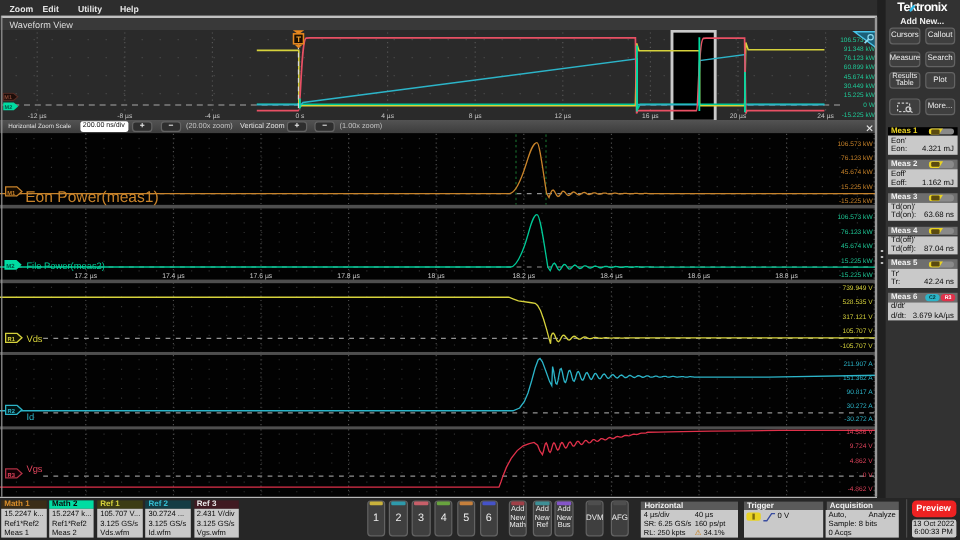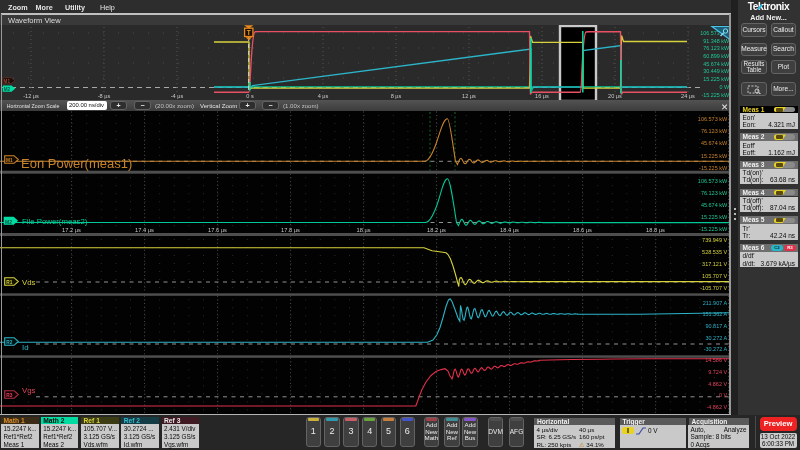--- a/index.html
+++ b/index.html
@@ -6,23 +6,23 @@
 .abs{position:absolute}
 .btn{position:absolute;background:#3f3f3f;border:1px solid #636363;border-radius:3px;color:#ececec;
 display:flex;align-items:center;justify-content:center;text-align:center;line-height:1.05}
 .hdr{font-weight:bold;color:#f2f2f2;background:#5a5a5a;padding-left:3px}
 .panelbody{background:#c9c9c9;color:#0a0a0a}
 </style></head>
 <body>
 
 <div class="abs" style="left:0;top:0;width:800px;height:12.5px;background:#2d2d2d"></div>
 <div class="abs" style="left:8px;top:2.5px;font-size:7.2px;font-weight:bold;color:#e6e6e6">Zoom</div>
-<div class="abs" style="left:35.5px;top:2.5px;font-size:7.2px;font-weight:bold;color:#e6e6e6">More</div>
+<div class="abs" style="left:35.5px;top:2.5px;font-size:7.2px;font-weight:bold;color:#e6e6e6">Edit</div>
 <div class="abs" style="left:65px;top:2.5px;font-size:7.2px;font-weight:bold;color:#e6e6e6">Utility</div>
-<div class="abs" style="left:100px;top:2.5px;font-size:7.2px;font-weight:normal;color:#e6e6e6">Help</div>
+<div class="abs" style="left:100px;top:2.5px;font-size:7.2px;font-weight:bold;color:#e6e6e6">Help</div>
 
 <div class="abs" style="left:0;top:12.5px;width:731px;height:12.5px;background:#393939"></div>
 <div class="abs" style="left:0.5px;top:13.4px;width:730px;height:1.6px;background:#c0c0c0"></div>
 <div class="abs" style="left:8px;top:16px;font-size:7.6px;color:#dedede">Waveform View</div>
 <div class="abs" style="left:0.5px;top:14px;width:1.4px;height:400px;background:#999;z-index:5"></div>
 <div class="abs" style="left:729.3px;top:14px;width:1.4px;height:400px;background:#999;z-index:5"></div>
 
 <div class="abs" style="left:0;top:25px;width:731px;height:74.5px;background:#2a2a2a">
 <svg width="731" height="74.5" viewBox="0 25 731 74.5" style="position:absolute;left:0;top:0">
 <line x1="2" y1="87.5" x2="703" y2="87.5" stroke="#a8a8a8" stroke-width="1" stroke-dasharray="5,4"></line>

